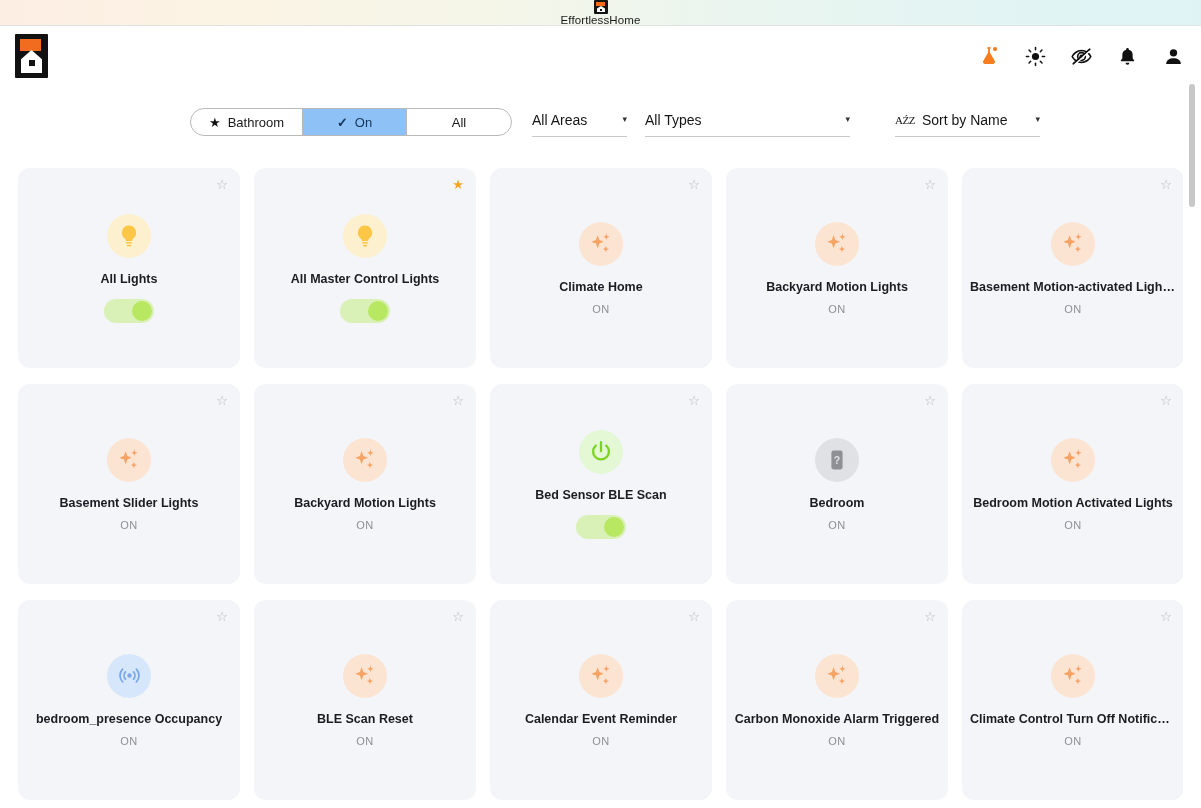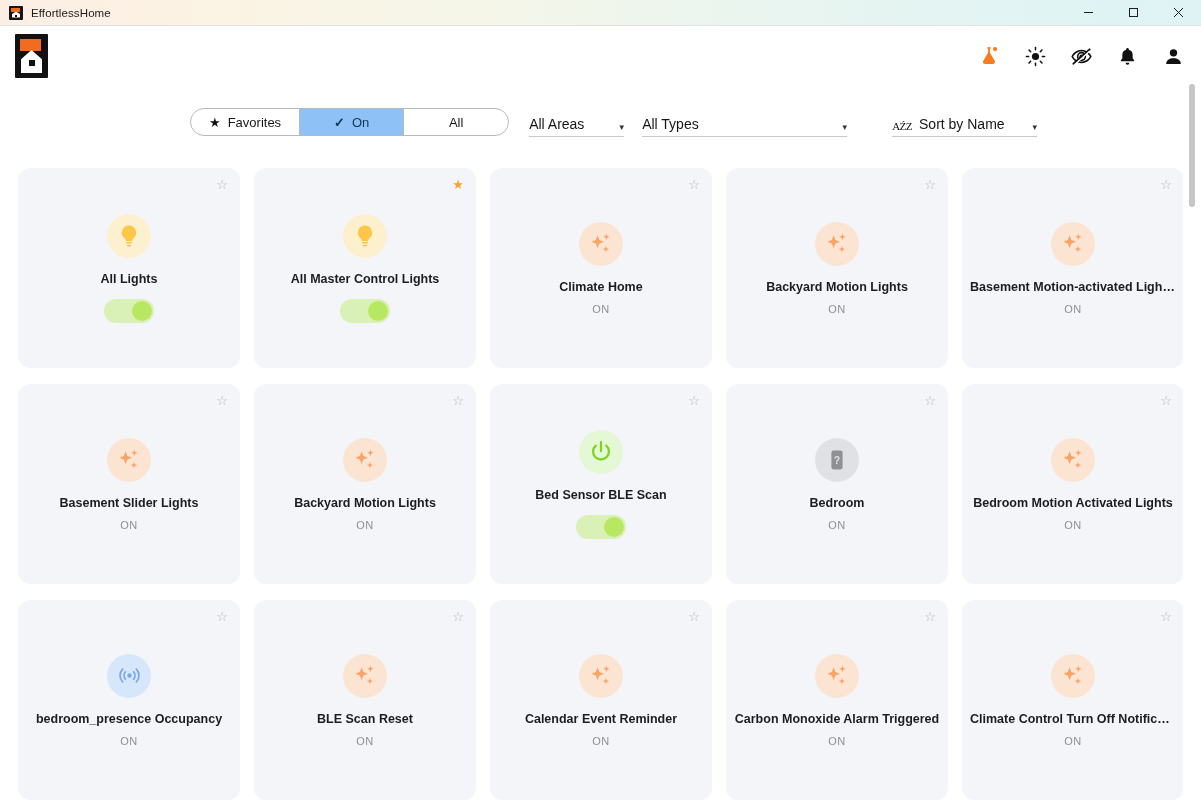--- a/index.html
+++ b/index.html
@@ -13,20 +13,21 @@
 
   
   .titlebar {
     position: absolute; top: 0; left: 0;
     width: 1201px; height: 26px;
     background: linear-gradient(90deg,
        #fdeee3 0%, #fbf3e4 18%, #f5f6e8 40%,
        #eaf5ef 62%, #e2f4f3 82%, #dff3f5 100%);
     display: flex; align-items: center;
     border-bottom: 1px solid #e2e2e2;
+    flex-direction: column;
   }
   .tb-icon {
     width: 14px; height: 14px; margin-left: 9px; margin-right: 8px;
     position: relative; background: #151515; flex: 0 0 auto;
     border-radius: 1px;
   }
   .tb-icon .flag {
     position: absolute; left: 2px; top: 2px; width: 9px; height: 4px;
     background: #f26c1f;
   }
@@ -104,21 +105,21 @@
     gap: 7px; font-size: 13px; color: #181818;
     padding: 0 18px; height: 100%; cursor: pointer; min-width: 104px;
     border-right: 1px solid #b9b9b9;
   }
   .seg:last-child { border-right: none; }
   .seg.active { background: #8ec1f5; color: #16355c; }
   .seg .star { color: #111; font-size: 13px; }
   .seg .chk { font-size: 13px; font-weight: bold; }
 
   .dropdown {
-    display: flex; align-items: flex-end; height: 30px;
+    display: flex; align-items: center; height: 30px;
     border-bottom: 1px solid #c9c9c9;
     padding-bottom: 4px; cursor: pointer; margin-left: 20px;
   }
   .dropdown .dd-label {
     font-size: 14px; color: #151515;
   }
   .dropdown .caret {
     margin-left: auto; padding-left: 14px;
     color: #333; font-size: 9px; line-height: 1;
   }
@@ -273,21 +274,21 @@
       </svg>
     </div>
   </div>
 </div>
 
 <div class="filterbar">
 
   <div class="segmented">
     <div class="seg">
       <span class="star">★</span>
-      <span>Favorites</span>
+      <span>Bathroom</span>
     </div>
     <div class="seg active">
       <span class="chk">✓</span>
       <span>On</span>
     </div>
     <div class="seg">
       <span>All</span>
     </div>
   </div>
 

